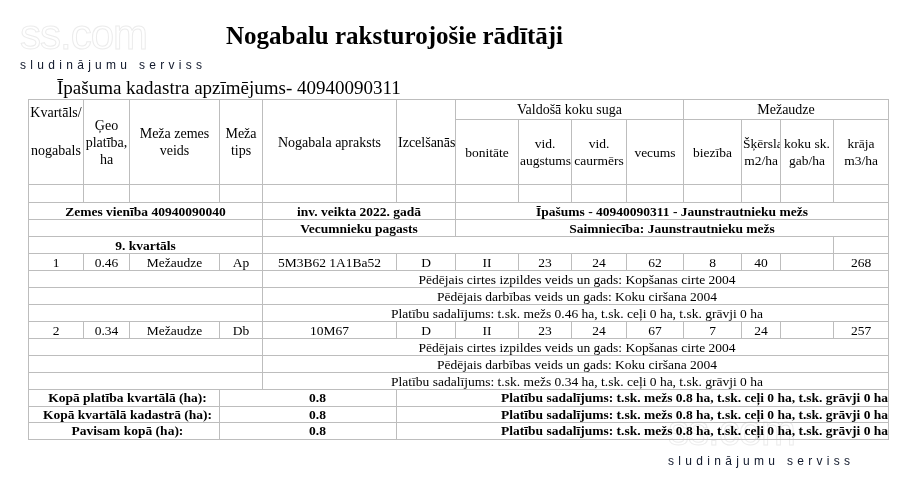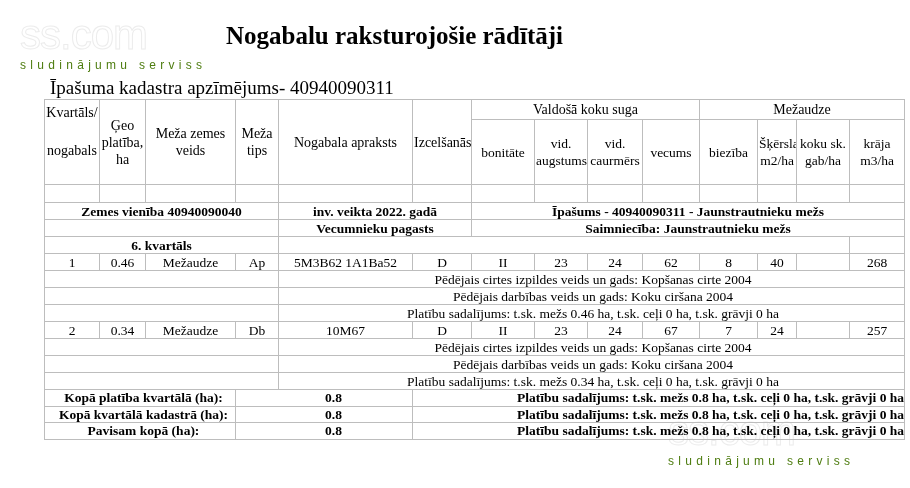--- a/index.html
+++ b/index.html
@@ -1,24 +1,24 @@
 <!DOCTYPE html>
 <html><head>
 <meta charset="utf-8">
 <style>
   html, body { margin:0; padding:0; background:#ffffff; }
   body { width:910px; height:488px; position:relative; overflow:hidden; font-family:"Liberation Serif", "DejaVu Serif", serif; color:#000; }
   .wm { position:absolute; color:#f3f3f3; font-family:"Liberation Sans","DejaVu Sans",sans-serif; pointer-events:none; }
   .wm .big { font-size:42px; font-weight:400; letter-spacing:-1px; line-height:1; -webkit-text-stroke:1px #ececec; color:transparent; }
-  .wm .small { font-size:12px; letter-spacing:4.3px; color:#4d7c0f; margin-top:2px; }
+  .wm .small { font-size:12px; letter-spacing:4.3px; color:#0f172a; margin-top:2px; }
   .wm1 { left:20px; top:14px; }
   .wm2 { left:668px; top:410px; }
   h1 { position:absolute; left:0; width:789px; top:22px; margin:0; text-align:center; font-size:25px; font-weight:bold; }
-  .cad { position:absolute; left:50px; top:77px; font-size:19px; }
-  table { position:absolute; left:44px; top:99px; border-collapse:collapse; table-layout:fixed; width:860px; font-size:13.5px;border-radius:14px; }
+  .cad { position:absolute; left:57px; top:77px; font-size:19px; }
+  table { position:absolute; left:28px; top:99px; border-collapse:collapse; table-layout:fixed; width:860px; font-size:13.5px;border-radius:14px; }
   td { border:1px solid #bdbdbd; padding:0 1px; text-align:center; vertical-align:middle; line-height:15px; overflow:hidden; white-space:nowrap; }
   .hdr td { line-height:17px; }
   .hdr-top td { height:19px; font-size:14px; }
   .hdr-sub td { height:44px; white-space:normal; }
   .hdr-sub td.tall { height:64px; }
   .empty td { height:17px; }
   .row td { height:16px; }
   .b { font-weight:bold; }
   .l { text-align:center; padding-left:4px; }
   .sum td { height:15.5px; font-weight:bold;padding-left:8px; }
@@ -96,21 +96,21 @@
     <td colspan="4" class="b">Zemes vienība 40940090040</td>
     <td colspan="2" class="b">inv. veikta 2022. gadā</td>
     <td colspan="8" class="b">Īpašums - 40940090311 - Jaunstrautnieku mežs</td>
   </tr>
   <tr class="row">
     <td colspan="4"></td>
     <td colspan="2" class="b">Vecumnieku pagasts</td>
     <td colspan="8" class="b">Saimniecība: Jaunstrautnieku mežs</td>
   </tr>
   <tr class="row">
-    <td colspan="4" class="b">6. kvartāls</td>
+    <td colspan="4" class="b">9. kvartāls</td>
     <td colspan="9"></td>
     <td></td>
   </tr>
 
   <tr class="row">
     <td>1</td>
     <td>0.46</td>
     <td>Mežaudze</td>
     <td>Ap</td>
     <td>5M3B62 1A1Ba52</td>

